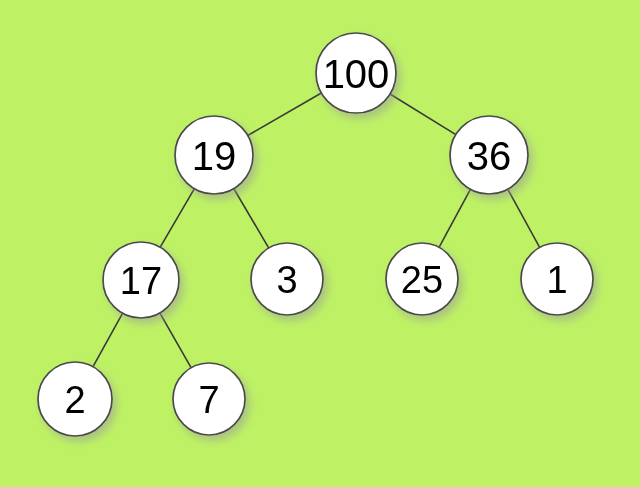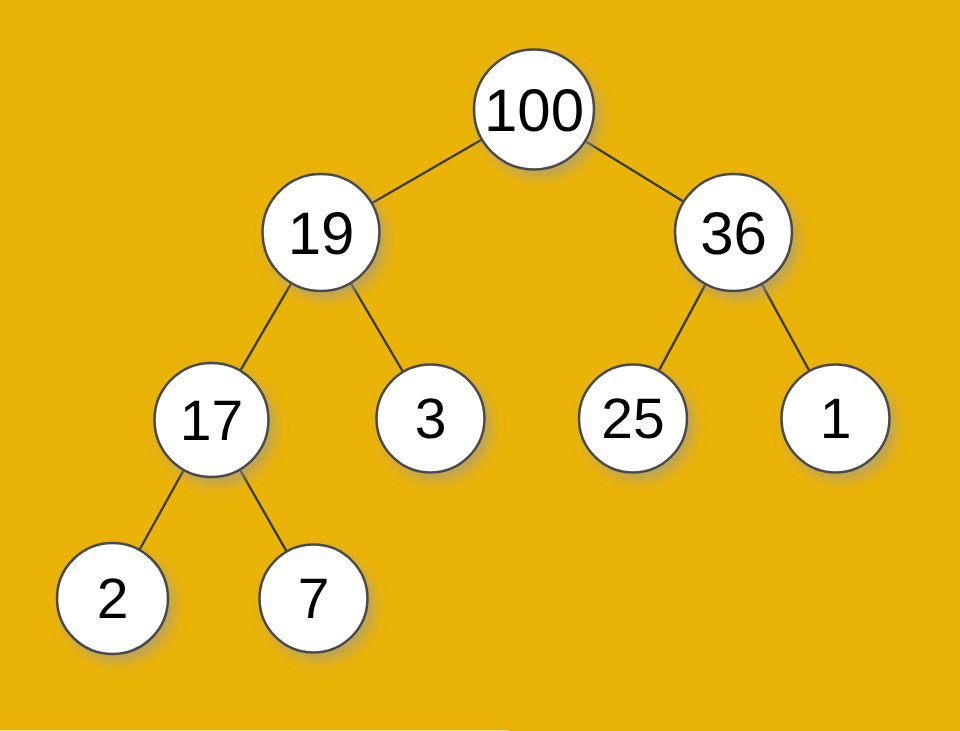--- a/index.html
+++ b/index.html
@@ -11,21 +11,21 @@
   body {
     width: 640px;
     height: 487px;
     overflow: hidden;
     font-family: "Liberation Sans", sans-serif;
   }
   #canvas {
     position: relative;
     width: 640px;
     height: 487px;
-    background: #eab308;
+    background: #bef264;
   }
   #tree-svg {
     position: absolute;
     top: 0;
     left: 0;
     width: 640px;
     height: 487px;
     display: block;
   }
   .edge-line {

